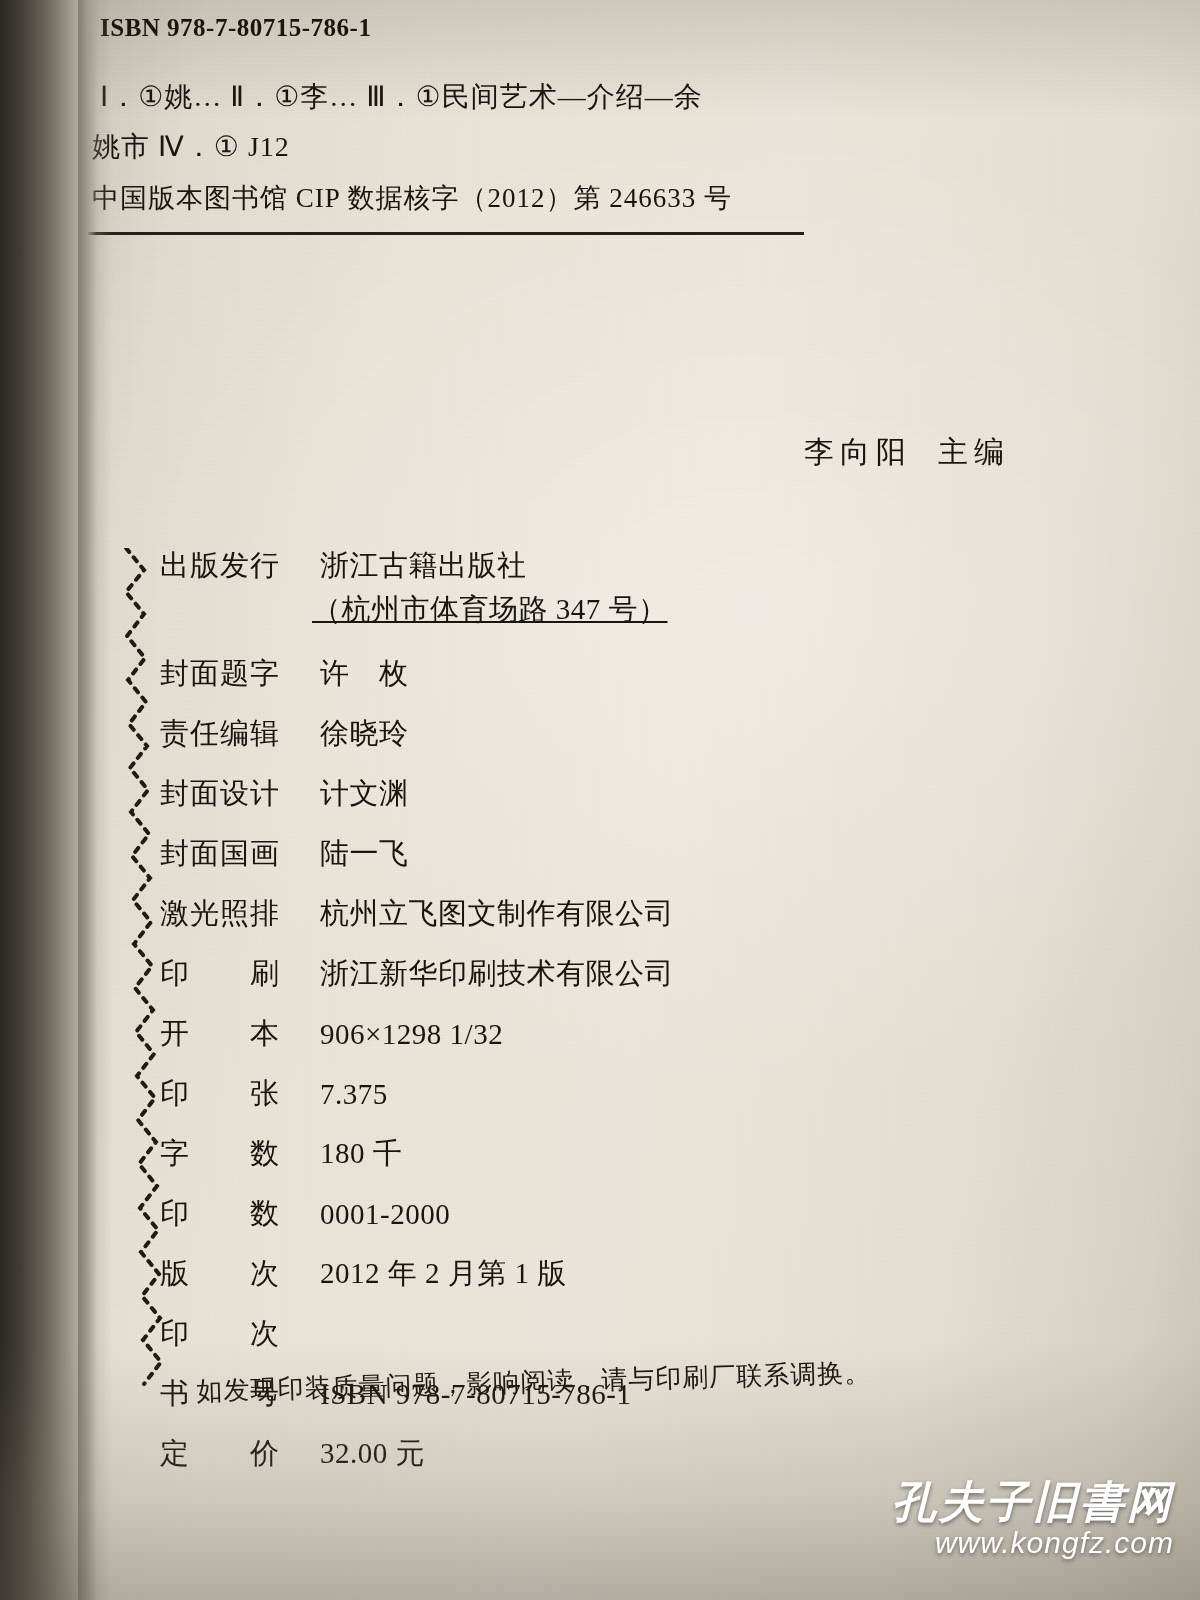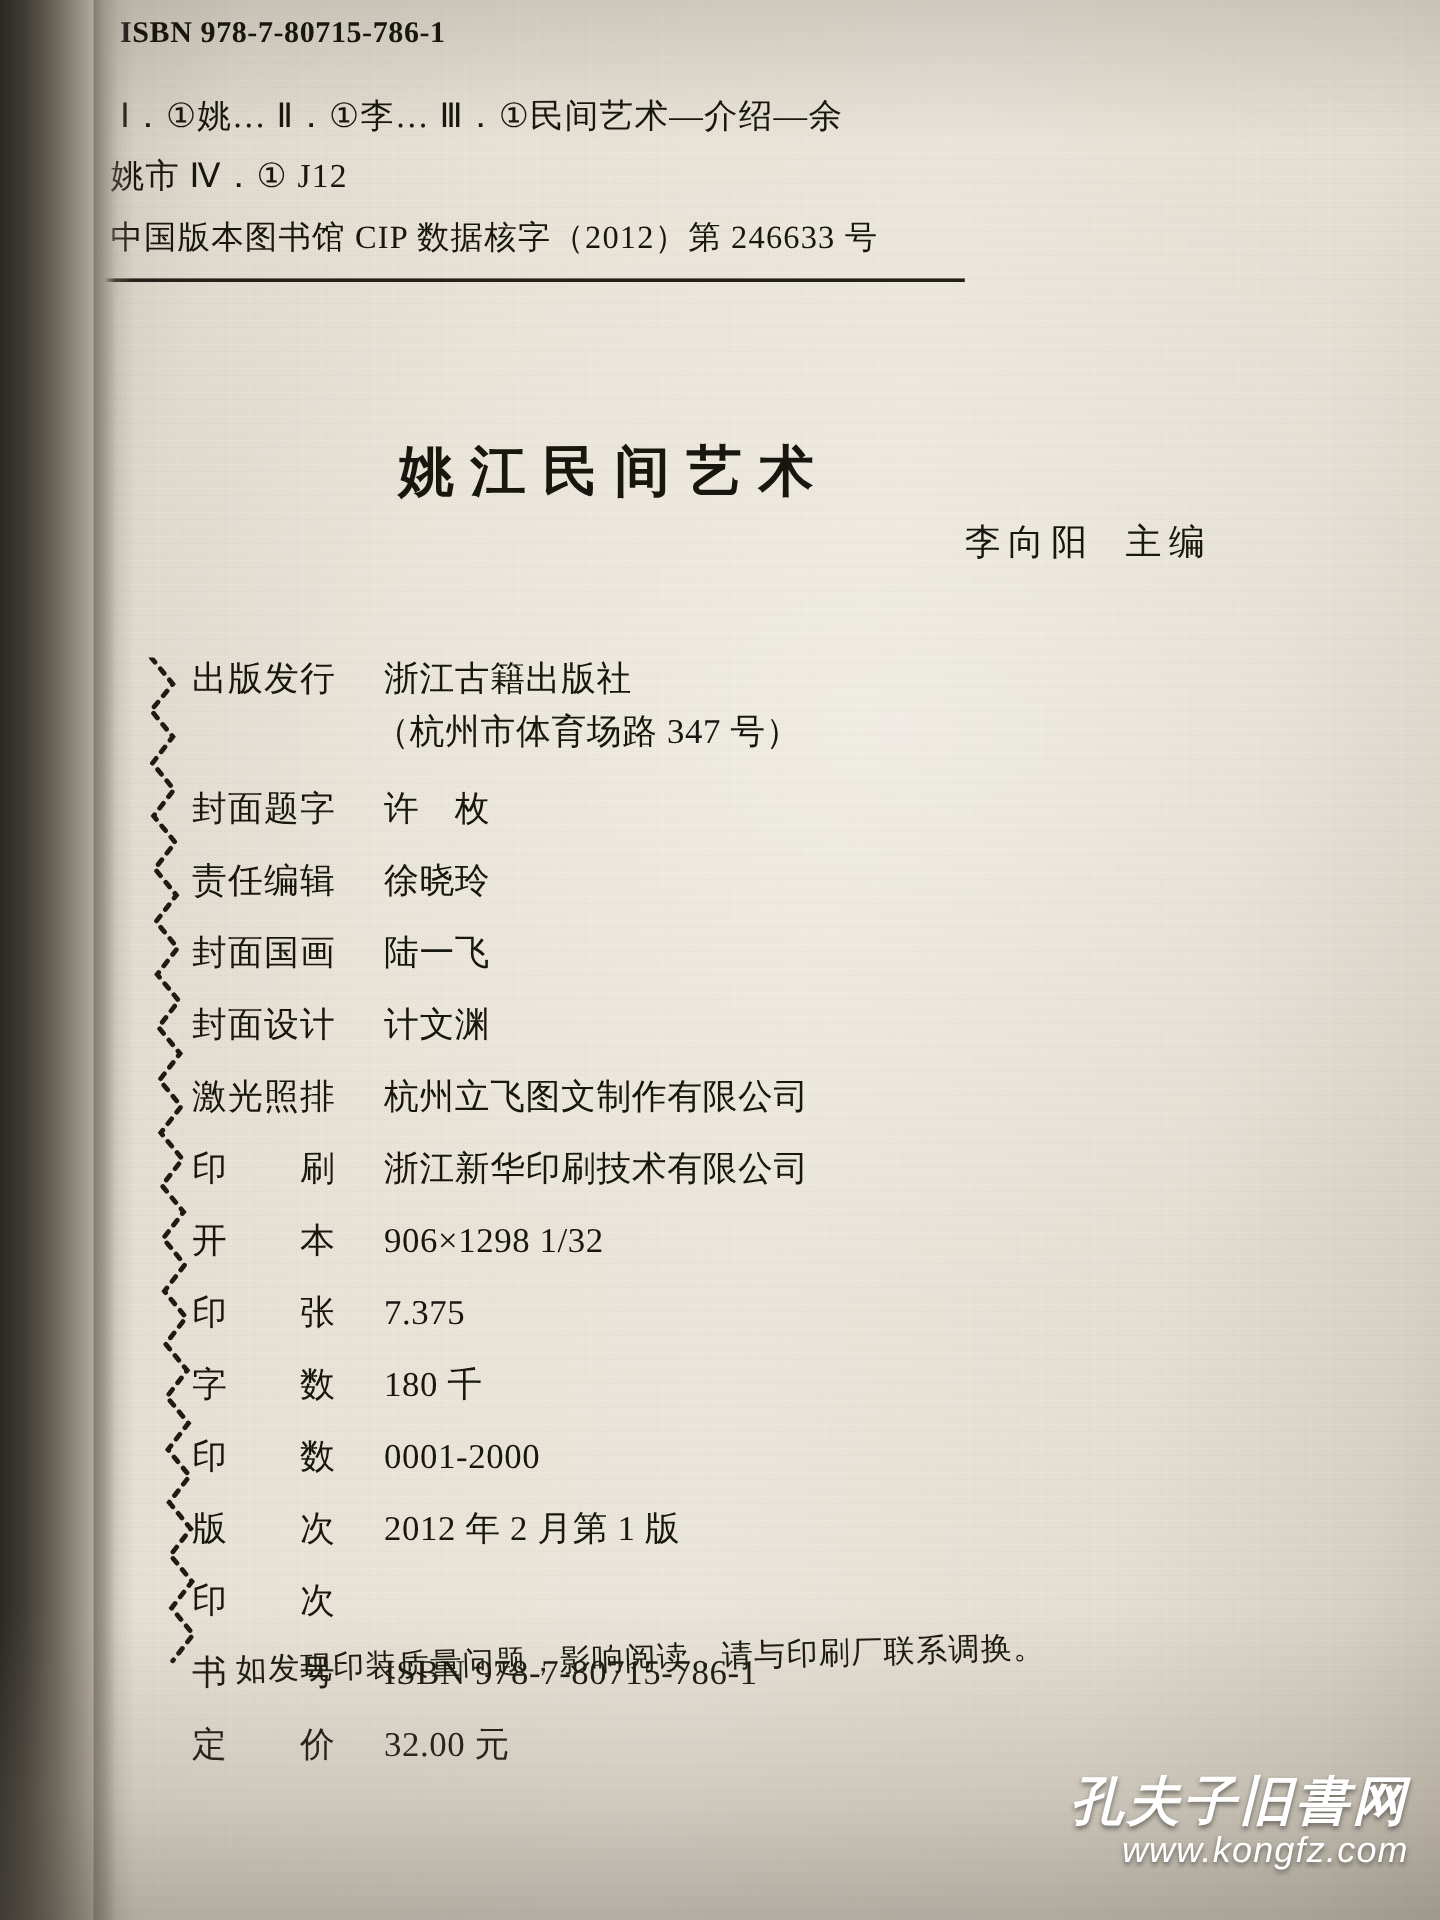--- a/index.html
+++ b/index.html
@@ -137,20 +137,21 @@
   .val {
     font-size: 29px;
     letter-spacing: 0.5px;
     white-space: nowrap;
   }
   .addr {
     position: absolute;
     left: 312px; top: 590px;
     font-size: 29px;
     letter-spacing: 0.5px;
+    text-decoration: underline;
   }
 
   .footnote {
     position: absolute;
     left: 196px; top: 1374px;
     font-size: 26px;
     letter-spacing: 1px;
     transform: rotate(-1.6deg);
     transform-origin: left top;
     white-space: nowrap;
@@ -195,21 +196,20 @@
   <div class="content">
 
     <div class="isbn-top">ISBN 978-7-80715-786-1</div>
 
     <div class="cip-line cip1">Ⅰ．①姚… Ⅱ．①李… Ⅲ．①民间艺术—介绍—余</div>
     <div class="cip-line cip2">姚市 Ⅳ．① J12</div>
     <div class="cip-line cip3">中国版本图书馆 CIP 数据核字（2012）第 246633 号</div>
 
     <div class="rule"></div>
 
-    <div class="booktitle">姚江民间艺术</div>
     <div class="editor">
       <span>李向阳</span><span class="gap"></span><span>主编</span>
     </div>
 
     <svg class="zigzag" viewBox="0 0 70 840">
       <polyline points="8,0 26,22 8,44 26,66 9,88 27,110 10,132 28,154 11,176 29,198 12,220 30,242 13,264 31,286 14,308 32,330 15,352 33,374 16,396 34,418 17,440 35,462 18,484 36,506 19,528 37,550 20,572 38,594 21,616 39,638 22,660 40,682 23,704 41,726 24,748 42,770 25,792 43,814 26,836" fill="none" stroke="#1d1b14" stroke-width="4" stroke-linecap="round" stroke-dasharray="5 7"></polyline>
     </svg>
 
     <div class="pub-table">
 
@@ -219,26 +219,26 @@
         </div>
         <div class="row">
           <div class="lbl">封面题字</div>
           <div class="val">许　枚</div>
         </div>
         <div class="row">
           <div class="lbl">责任编辑</div>
           <div class="val">徐晓玲</div>
         </div>
         <div class="row">
+          <div class="lbl">封面设计</div>
+          <div class="val">计文渊</div>
+        </div>
+        <div class="row">
           <div class="lbl">封面国画</div>
           <div class="val">陆一飞</div>
-        </div>
-        <div class="row">
-          <div class="lbl">封面设计</div>
-          <div class="val">计文渊</div>
         </div>
         <div class="row">
           <div class="lbl">激光照排</div>
           <div class="val">杭州立飞图文制作有限公司</div>
         </div>
         <div class="row">
           <div class="lbl sp">印　　刷</div>
           <div class="val">浙江新华印刷技术有限公司</div>
         </div>
         <div class="row">

